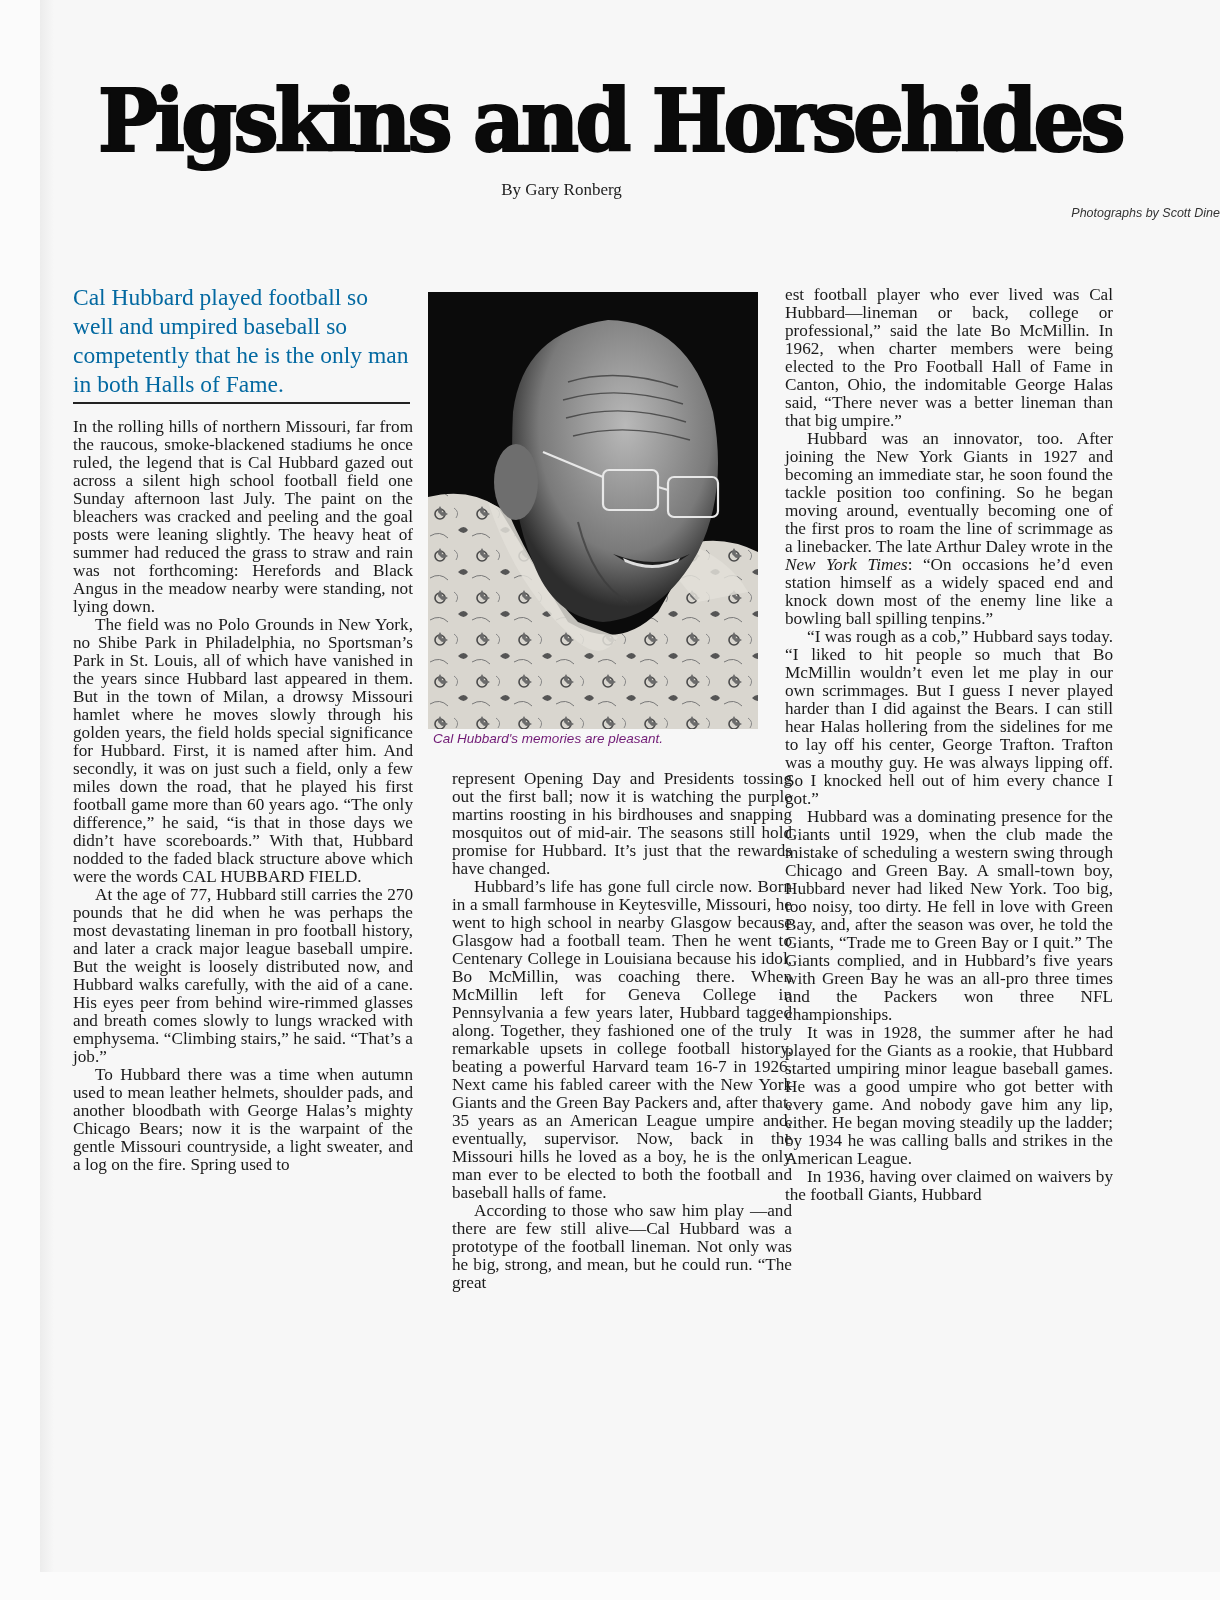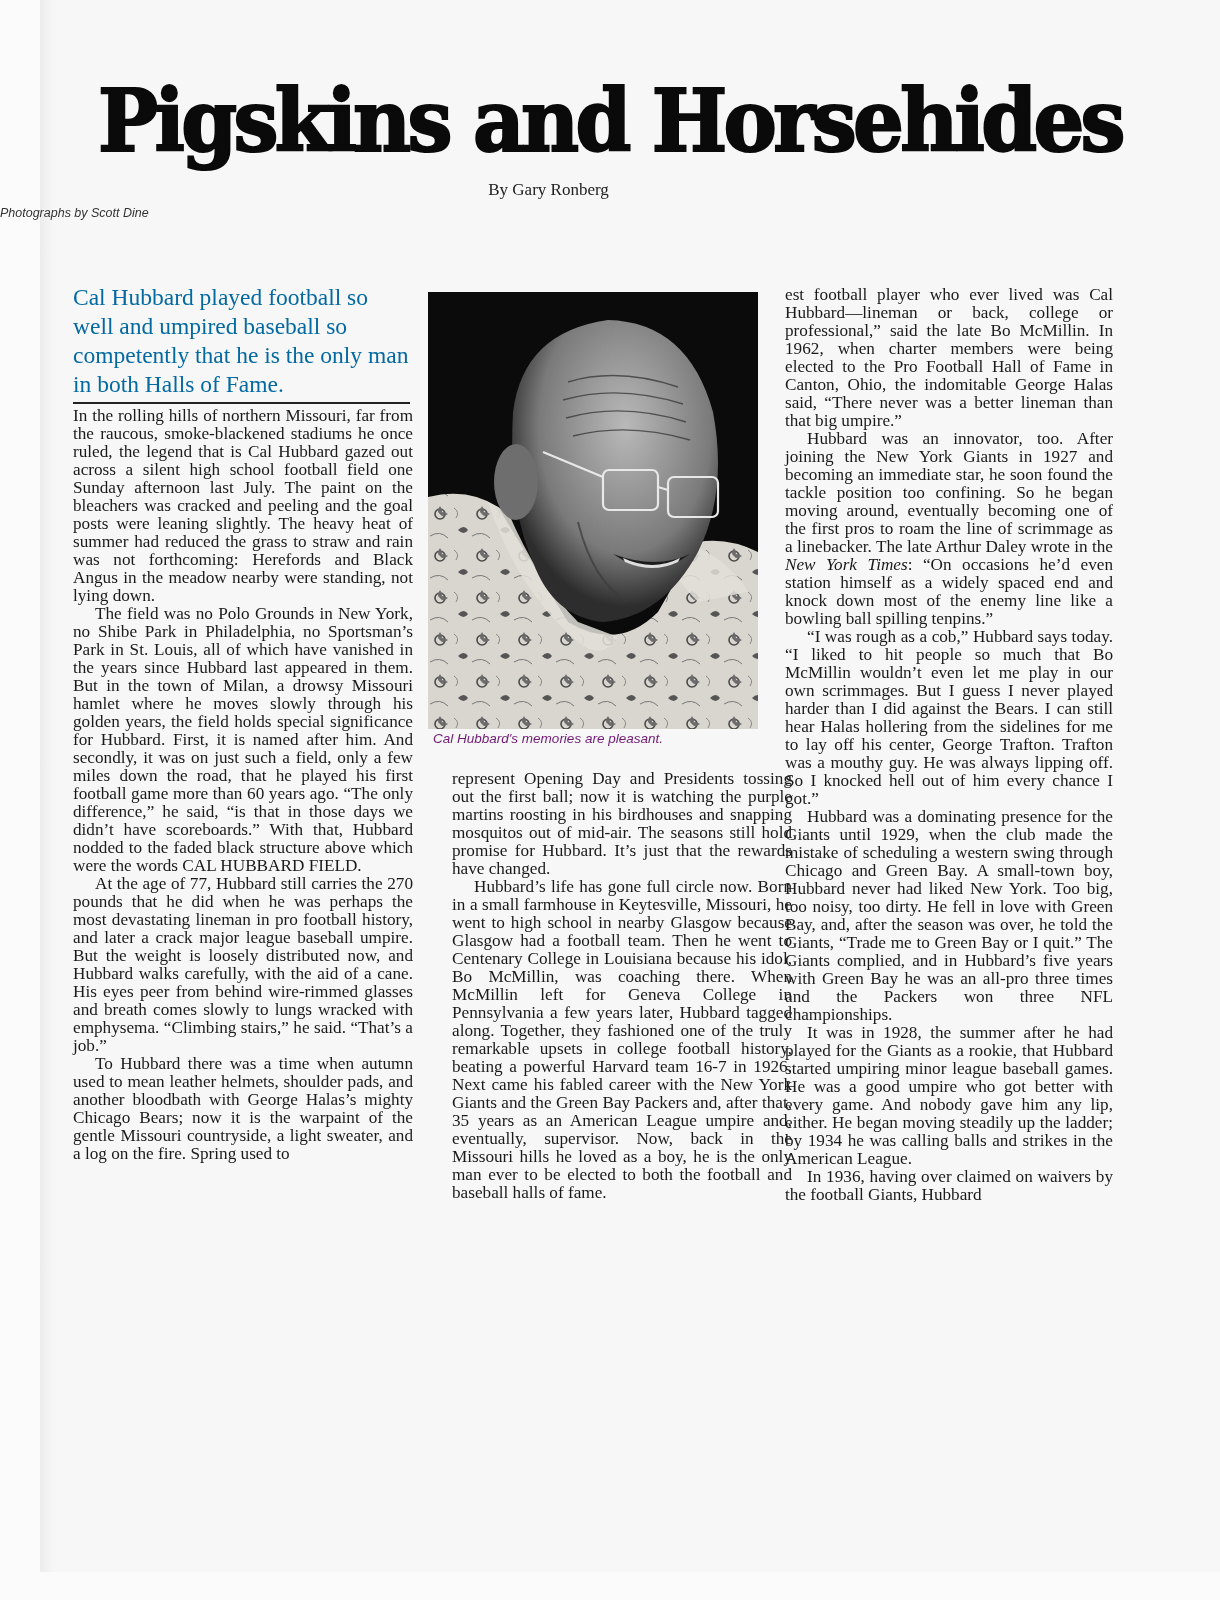--- a/index.html
+++ b/index.html
@@ -48,40 +48,41 @@
       -webkit-text-stroke: 2.2px #0a0a0a;
     }
     .byline {
       position: absolute;
       left: 0;
       top: 180px;
       width: 1097px;
       text-align: center;
       font-size: 17px;
       color: #222;
+      padding-left: 13px;
     }
     .photo-credit {
       position: absolute;
       left: 0;
       top: 206px;
       width: 1220px;
-      text-align: left;
+      text-align: right;
       font-family: "Liberation Sans", "DejaVu Sans", sans-serif;
       font-style: italic;
       font-size: 12.5px;
       color: #333;
     }
     .column {
       position: absolute;
       font-size: 17.2px;
       line-height: 18px;
       text-align: justify;
       hyphens: manual;
     }
-    .col-left { left: 73px; top: 407px; width: 340px; }
+    .col-left { left: 73px; top: 418px; width: 340px; }
     .col-mid { left: 452px; top: 770px; width: 340px; }
     .col-right { left: 785px; top: 286px; width: 328px; }
 
     .column p {
       margin: 0;
       text-indent: 22px;
     }
     .column p.no-indent { text-indent: 0; }
 
     .deck {
@@ -194,20 +195,21 @@
     <path d="M195 266 Q225 280 252 266 L250 270 Q225 282 197 270 Z" fill="#dedede"></path>
 
     <path d="M150 230 Q165 290 200 310" stroke="#3a3a3a" stroke-width="2" fill="none" opacity="0.7"></path>
   </svg>
 </div>
 <div class="caption">Cal Hubbard's memories are pleasant.</div>
 
 <div class="column col-mid">
   <p class="no-indent">represent Opening Day and Presidents tossing out the first ball; now it is watch­ing the purple martins roosting in his birdhouses and snapping mosquitos out of mid-air. The seasons still hold prom­ise for Hubbard. It’s just that the rewards have changed.</p>
   <p>Hubbard’s life has gone full circle now. Born in a small farmhouse in Keytesville, Missouri, he went to high school in nearby Glasgow because Glas­gow had a football team. Then he went to Centenary College in Louisiana be­cause his idol, Bo McMillin, was coach­ing there. When McMillin left for Geneva College in Pennsylvania a few years later, Hubbard tagged along. To­gether, they fashioned one of the truly remarkable upsets in college football history, beating a powerful Harvard team 16-7 in 1926. Next came his fabled career with the New York Giants and the Green Bay Packers and, after that, 35 years as an American League umpire and, eventually, supervisor. Now, back in the Missouri hills he loved as a boy, he is the only man ever to be elected to both the football and baseball halls of fame.</p>
+  <p>According to those who saw him play —and there are few still alive—Cal Hubbard was a prototype of the football lineman. Not only was he big, strong, and mean, but he could run. “The great­</p>
 </div>
 
 <div class="column col-right">
   <p class="no-indent">est football player who ever lived was Cal Hubbard—lineman or back, college or professional,” said the late Bo Mc­Millin. In 1962, when charter members were being elected to the Pro Football Hall of Fame in Canton, Ohio, the in­domitable George Halas said, “There never was a better lineman than that big umpire.”</p>
   <p><span>Hubbard was an innovator, too. After joining the New York Giants in 1927 and becoming an immediate star, he soon found the tackle position too confining. So he began moving around, eventually becoming one of the first pros to roam the line of scrimmage as a linebacker. The late Arthur Daley wrote in the </span><span class="italic">New York Times</span><span>: “On occasions he’d even station himself as a widely spaced end and knock down most of the enemy line like a bowling ball spilling tenpins.”</span></p>
   <p>“I was rough as a cob,” Hubbard says today. “I liked to hit people so much that Bo McMillin wouldn’t even let me play in our own scrimmages. But I guess I never played harder than I did against the Bears. I can still hear Halas hollering from the sidelines for me to lay off his center, George Trafton. Trafton was a mouthy guy. He was always lipping off. So I knocked hell out of him every chance I got.”</p>
   <p>Hubbard was a dominating presence for the Giants until 1929, when the club made the mistake of scheduling a west­ern swing through Chicago and Green Bay. A small-town boy, Hubbard never had liked New York. Too big, too noisy, too dirty. He fell in love with Green Bay, and, after the season was over, he told the Giants, “Trade me to Green Bay or I quit.” The Giants complied, and in Hubbard’s five years with Green Bay he was an all-pro three times and the Pack­ers won three NFL championships.</p>
   <p>It was in 1928, the summer after he had played for the Giants as a rookie, that Hubbard started umpiring minor league baseball games. He was a good umpire who got better with every game. And nobody gave him any lip, either. He began moving steadily up the ladder; by 1934 he was calling balls and strikes in the American League.</p>
   <p>In 1936, having over claimed on waivers by the football Giants, Hubbard</p>
 </div>

